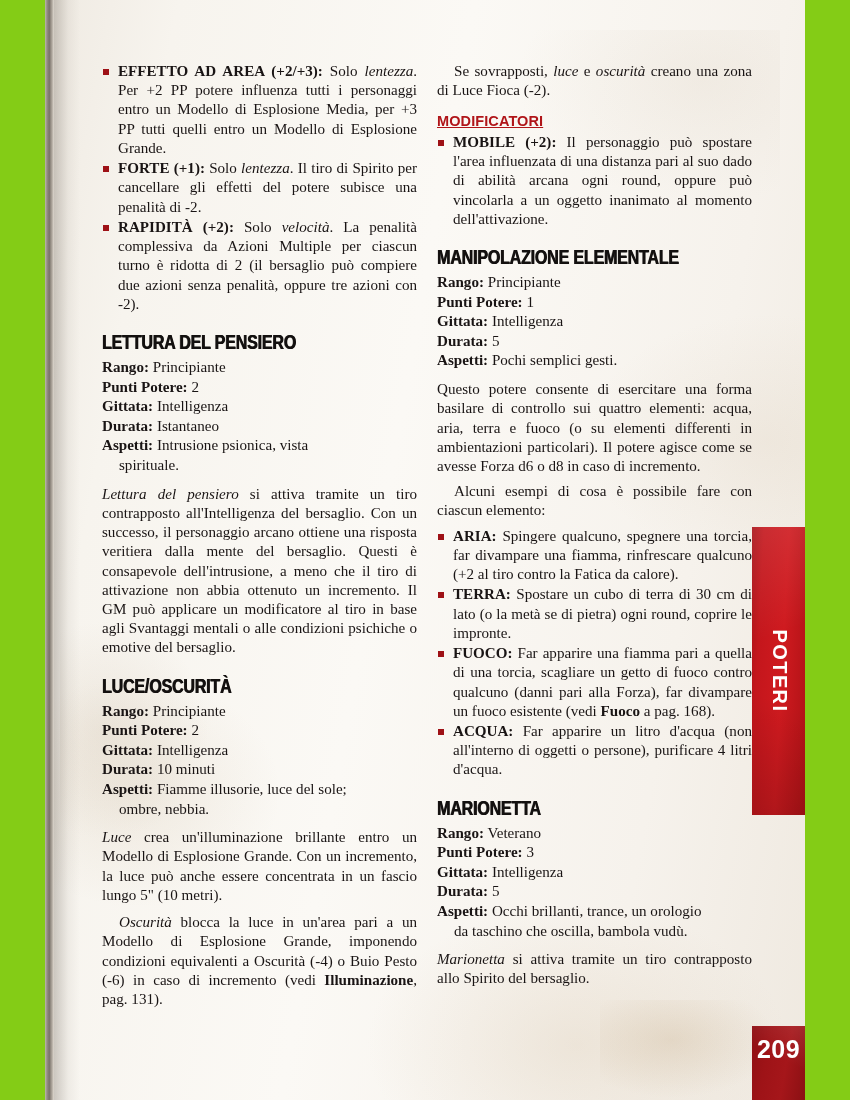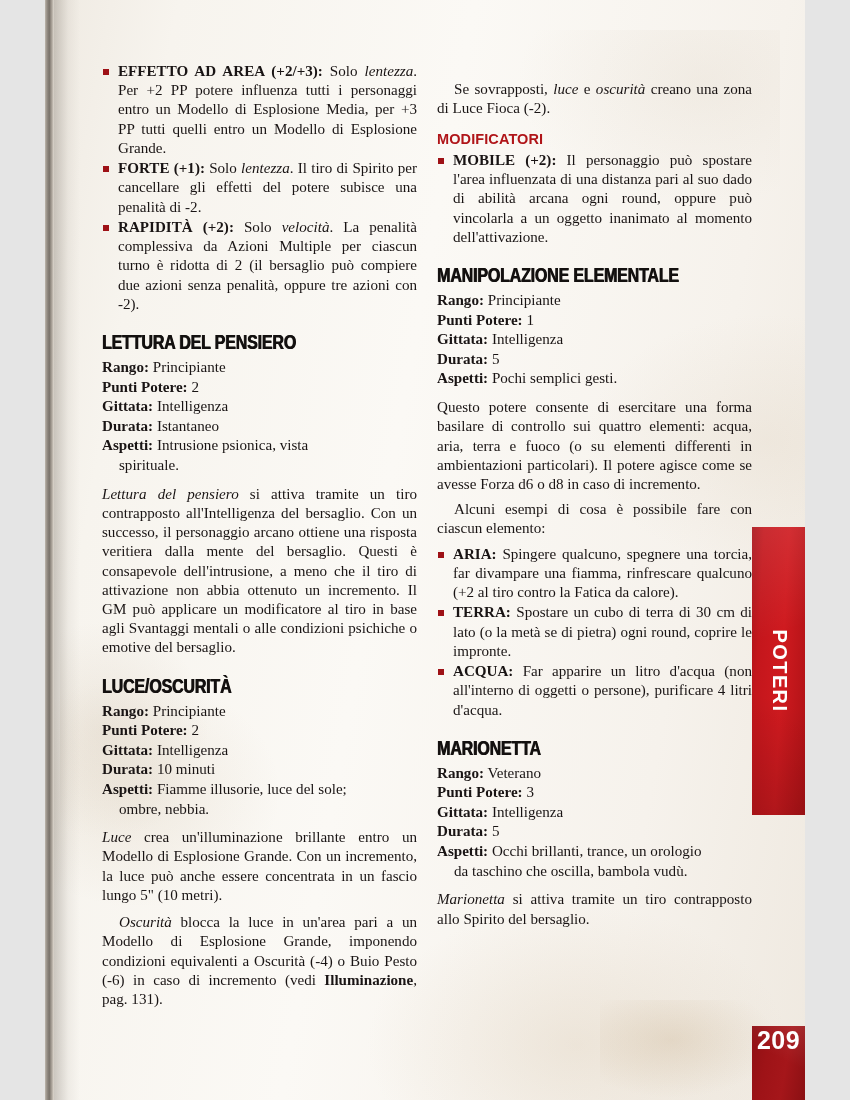--- a/index.html
+++ b/index.html
@@ -4,21 +4,21 @@
 <style>
   html,body{margin:0;padding:0;}
   body{
     width:850px;height:1100px;
     background:#ffffff;
     font-family:"Liberation Serif", serif;
     overflow:hidden;
   }
   .page{
     position:absolute;left:0;top:0;width:850px;height:1100px;
-    background:#e5e5e5;
+    background:#84cc16;
   }
   
   .sheet{
     position:absolute;left:45px;top:0;width:760px;height:1100px;
     background:
       radial-gradient(ellipse 300px 200px at 70% 95%, rgba(214,196,170,.30) 0%, rgba(214,196,170,0) 70%),
       radial-gradient(ellipse 200px 160px at 12% 72%, rgba(206,188,162,.22) 0%, rgba(206,188,162,0) 72%),
       radial-gradient(ellipse 260px 180px at 95% 40%, rgba(210,192,166,.18) 0%, rgba(210,192,166,0) 70%),
       linear-gradient(100deg,#efeae2 0%,#f7f4ee 14%,#fbf9f5 45%,#f6f2ec 78%,#efe9e0 100%);
   }
@@ -66,21 +66,21 @@
     font-size:20px;
     letter-spacing:1.4px;
     z-index:2;
   }
 
   
   .page-num{
     position:absolute;left:752px;top:1026px;width:53px;height:74px;
     background:linear-gradient(100deg,#8f1014 0%,#9e1317 30%,#a5161a 62%,#8a1013 100%);
     display:flex;align-items:flex-start;justify-content:center;
-    padding-top:0;box-sizing:border-box;
+    padding-top:9px;box-sizing:border-box;
   }
   .page-num:after{
     content:"";position:absolute;left:0;top:0;width:100%;height:100%;
     background:linear-gradient(205deg,rgba(255,255,255,.09) 0%,rgba(255,255,255,0) 45%);
   }
   .page-num span{
     position:relative;z-index:2;
     color:#ffffff;font-family:"Liberation Sans", sans-serif;
     font-weight:bold;font-size:25px;letter-spacing:.5px;
   }
@@ -88,21 +88,21 @@
   
   .col{
     position:absolute;top:62px;width:315px;
     color:#191414;
     font-size:15.1px;
     line-height:1.275;
     text-align:justify;
     text-justify:inter-word;
   }
   .col-left{left:102px;}
-  .col-right{left:437px;margin-top:18px;}
+  .col-right{left:437px;}
 
   p{margin:0;}
   .para{margin:0 0 0 0; text-indent:17px;}
   .para.noind{text-indent:0;}
   .para + .para{margin-top:8px;}
 
   
   ul{list-style:none;margin:0;padding:0;}
   li.bullet{
     position:relative;
@@ -134,20 +134,21 @@
   }
 
   
   .mod-head{
     font-family:"Liberation Sans", sans-serif;
     font-weight:bold;
     font-size:14.5px;
     letter-spacing:.1px;
     color:#b01519;
     margin:12px 0 2px 0;
+    text-decoration:underline;
   }
 
   
   .stats{margin:0 0 0 0;text-align:left;}
   .stats .row{
     text-align:left;
     line-height:1.30;
     text-indent:0;
   }
   .stats .row .lbl{font-weight:bold;}
@@ -234,20 +235,23 @@
     <div class="gap-sm"></div>
 
     <ul>
       <li class="bullet">
         <span class="term">ARIA:</span><span> Spingere qualcuno, spegnere una torcia, far divampare una fiamma, rinfrescare qualcuno (+2 al tiro contro la Fatica da calore).</span>
       </li>
       <li class="bullet">
         <span class="term">TERRA:</span><span> Spostare un cubo di terra di 30 cm di lato (o la metà se di pietra) ogni round, coprire le impronte.</span>
       </li>
       <li class="bullet">
+        <span class="term">FUOCO:</span><span> Far apparire una fiamma pari a quella di una torcia, scagliare un getto di fuoco contro qualcuno (danni pari alla Forza), far divampare un fuoco esistente (vedi </span><span class="term">Fuoco</span><span> a pag. 168).</span>
+      </li>
+      <li class="bullet">
         <span class="term">ACQUA:</span><span> Far apparire un litro d'acqua (non all'interno di oggetti o persone), purificare 4 litri d'acqua.</span>
       </li>
     </ul>
 
     <div class="power-head">MARIONETTA</div>
     <div class="stats">
       <div class="row"><span class="lbl">Rango:</span><span> Veterano</span></div>
       <div class="row"><span class="lbl">Punti Potere:</span><span> 3</span></div>
       <div class="row"><span class="lbl">Gittata:</span><span> Intelligenza</span></div>
       <div class="row"><span class="lbl">Durata:</span><span> 5</span></div>

